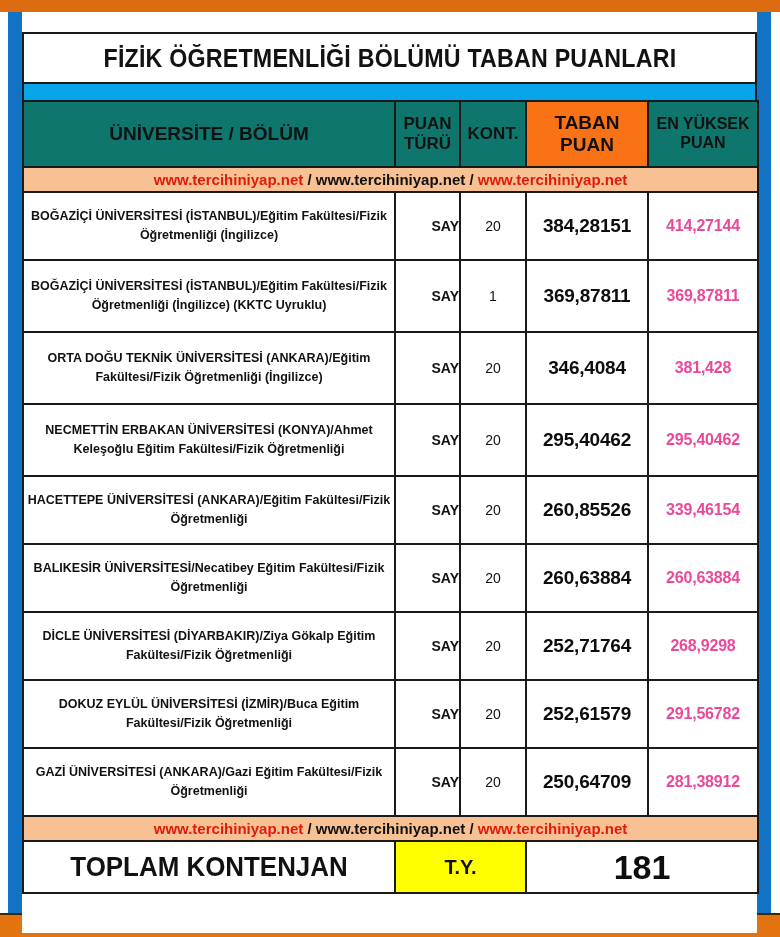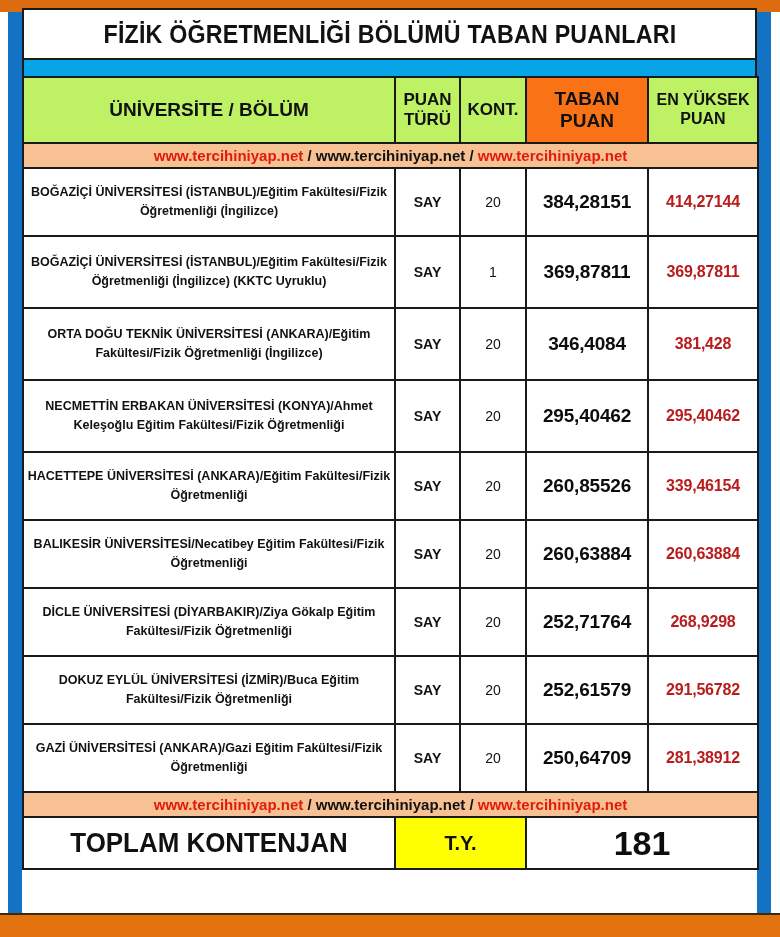--- a/index.html
+++ b/index.html
@@ -30,21 +30,21 @@
     position:absolute;top:12px;width:14px;height:903px;
     background:#1273c4;
   }
   .rail-left{left:8px;}
   .rail-right2{
     position:absolute;left:757px;top:12px;width:14px;height:903px;background:#1273c4;
   }
 
   
   .sheet{
-    position:absolute;left:22px;top:8px;width:735px;height:901px;
+    position:absolute;left:22px;top:32px;width:735px;height:901px;
     background:#ffffff;
     box-sizing:border-box;
   }
 
   .title-row{
     height:48px;
     border:2px solid #1a1a1a;
     border-bottom:none;
     display:flex;align-items:center;justify-content:center;
     background:#ffffff;
@@ -78,21 +78,21 @@
   .col-tur{width:65px;}
   .col-kont{width:66px;}
   .col-taban{width:122px;}
   .col-yuksek{width:110px;}
 
   th.hdr{
     text-align:center;
     vertical-align:middle;
     font-size:17px;font-weight:bold;color:#111;
     height:66px;
-    background:#bef264;
+    background:#0f766e;
     line-height:1.18;
   }
   th.hdr.uni-hdr{font-size:19px;}
   th.hdr.taban-hdr{background:#f97316;font-size:19px;}
   th.hdr.small{font-size:16px;}
 
   tr.ad td{
     background:#f7c193;
     height:25px;
     text-align:center;vertical-align:middle;
@@ -103,36 +103,36 @@
   .ad-red{color:#e01b0c;}
   .ad-sep{color:#111;}
 
   td.uni{
     text-align:center;vertical-align:middle;
     font-size:12.5px;font-weight:bold;color:#111;
     line-height:1.55;
     padding:4px 8px;
   }
   td.ctr{
-    text-align:center;vertical-align:middle;
+    text-align:right;vertical-align:middle;
     font-size:14px;font-weight:bold;color:#111;
   }
   td.kont{
     text-align:center;vertical-align:middle;
     font-size:14px;font-weight:normal;color:#111;
   }
   td.taban{
     text-align:center;vertical-align:middle;
     font-size:19px;font-weight:bold;color:#0d0d0d;
     letter-spacing:-0.2px;
     margin-left:20px;
   }
   td.yuksek{
     text-align:center;vertical-align:middle;
-    font-size:16px;font-weight:bold;color:#b91c1c;
+    font-size:16px;font-weight:bold;color:#ec4899;
     letter-spacing:-0.2px;
   }
 
   tr.datarow td{height:68px;}
   tr.datarow.tall td{height:72px;}
 
   tr.total td{height:52px;}
   td.total-label{
     text-align:center;vertical-align:middle;
     font-size:27px;font-weight:bold;color:#111;

